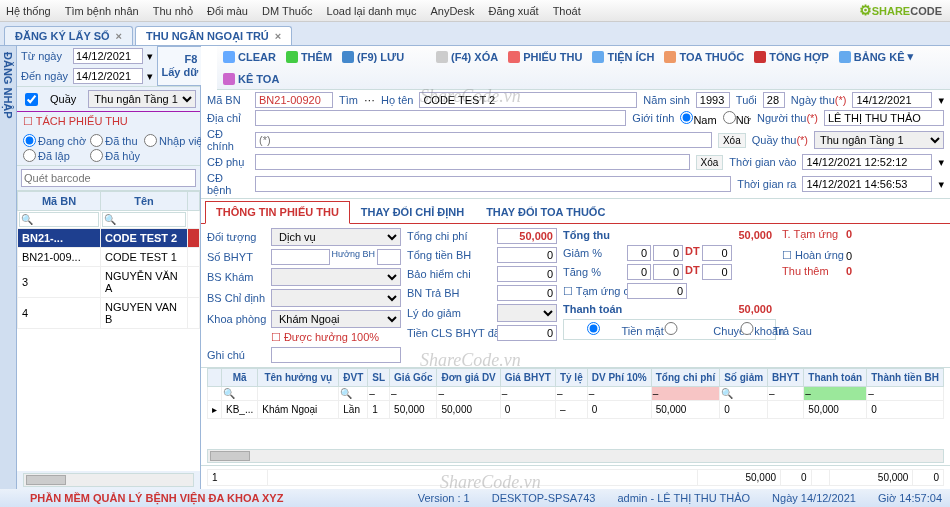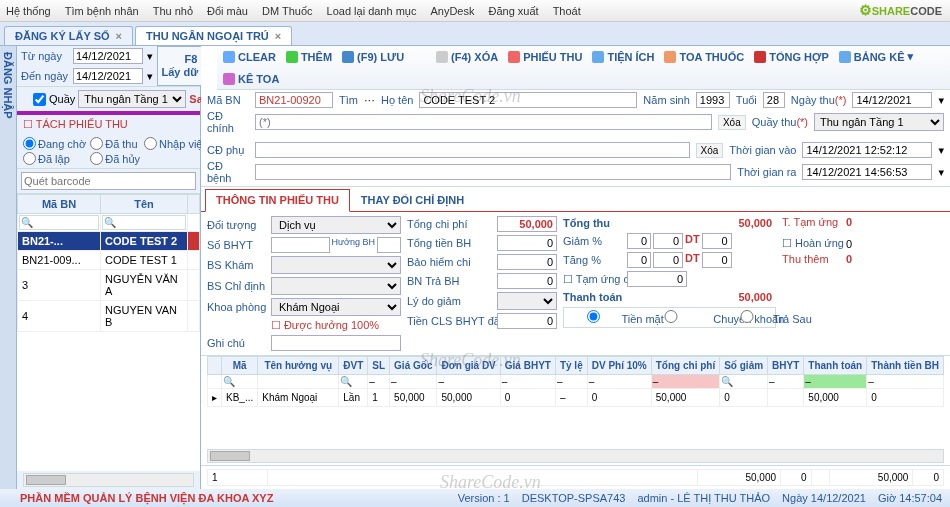--- a/index.html
+++ b/index.html
@@ -13,21 +13,21 @@
 .tab.active { background: #fff; }
 .tab .x { margin-left: 6px; color: #888; }
 .main { display: flex; height: calc(100% - 22px - 24px - 18px); }
 .sidebar-tab { writing-mode: vertical-rl; background: #d0def0; padding: 6px 2px; border-right: 1px solid #9cb6d8; color: #2a5a9e; font-weight: bold; cursor: pointer; }
 .leftpanel { width: 184px; background: #eaf1fa; border-right: 1px solid #9cb6d8; display: flex; flex-direction: column; }
 .panel-title { background: linear-gradient(#e8f0fb,#d5e3f6); color: #c33; font-weight: bold; text-align: center; padding: 4px; border-bottom: 1px solid #b9cce5; }
 .daterow { display: flex; align-items: center; padding: 2px 4px; gap: 4px; }
 .daterow label { color: #2a5a9e; width: 48px; }
 .daterow input { width: 70px; border: 1px solid #aac; padding: 1px 2px; background: #fff; }
 .f8btn { border: 1px solid #9cb6d8; background: #f4f8fd; color: #2a5a9e; padding: 6px 4px; text-align: center; cursor: pointer; font-weight: bold; line-height: 1.2; }
-.quayrow { display: flex; align-items: center; padding: 3px 16px; gap: 3px; border-top: 1px solid #cdd; border-bottom: 4px solid #a21caf; }
+.quayrow { display: flex; align-items: center; padding: 3px 8px; gap: 12px; border-top: 1px solid #cdd; border-bottom: 1px solid #a21caf; }
 .quayrow select { flex: 1; border: 1px solid #aac; padding: 1px; }
 .savebtn { color: #c33; font-weight: bold; cursor: pointer; }
 .tach { color: #c33; padding: 3px 6px; cursor: pointer; }
 .radios { padding: 3px 6px; display: grid; grid-template-columns: 1fr 1fr 1fr; gap: 2px 4px; color: #2a5a9e; border-bottom: 1px solid #cdd; }
 .radios label { display: flex; align-items: center; gap: 2px; white-space: nowrap; }
 .barcode { padding: 3px 4px; border-bottom: 1px solid #cdd; }
 .barcode input { width: 100%; border: 1px solid #aac; padding: 2px; }
 .patlist { flex: 1; overflow: auto; background: #fff; }
 .patlist table { width: 100%; border-collapse: collapse; }
 .patlist th { background: #eaf1fa; border: 1px solid #cdd; padding: 3px; color: #2a5a9e; font-weight: bold; }
@@ -69,21 +69,21 @@
 .dgrid .filt input { width: 100%; border: none; font-size: 10px; }
 .hl-red { background: #f7c5c5; }
 .hl-grn { background: #9be89b; }
 
 .sumrow { border-top: 1px solid #cdd; padding: 3px 6px; }
 .sumrow table { width: 100%; border-collapse: collapse; }
 .sumrow td { border: 1px solid #eee; padding: 2px 4px; font-size: 10px; text-align: right; }
 
 .statusbar { position: absolute; bottom: 0; left: 0; right: 0; height: 18px; background: linear-gradient(#eaf1fa,#d5e3f6); display: flex; align-items: center; padding: 0 8px; color: #2a5a9e; font-size: 10px; }
 .statusbar .appname { color: #c33; font-weight: bold; flex: 0 0 auto; margin-right: auto; }
-.statusbar span { margin-left: 12px; }
+.statusbar span { margin-left: 22px; }
 
 .watermark { position: absolute; color: rgba(120,120,120,.35); font-size: 18px; font-style: italic; pointer-events: none; font-family: Georgia, serif; }
 .wm1 { top: 86px; left: 420px; }
 .wm2 { top: 350px; left: 420px; }
 .wm3 { bottom: 14px; left: 440px; }
 
 .scrollh { height: 14px; background: #eee; border: 1px solid #cdd; margin: 2px 6px; position: relative; }
 .scrollh i { position: absolute; left: 2px; top: 1px; width: 40px; height: 10px; background: #ccc; border: 1px solid #aaa; }
 </style>
 </head>
@@ -254,21 +254,30 @@
         <label style="color:#2a5a9e">Họ tên</label>
         <input style="flex: 1 1 0%; border: 1px solid rgb(170, 170, 204); padding: 1px 3px;" value="CODE TEST 2">
         <label style="color:#2a5a9e">Năm sinh</label>
         <input style="width: 34px; border: 1px solid rgb(170, 170, 204); padding: 1px 3px;" value="1993">
         <label style="color:#2a5a9e">Tuổi</label>
         <input style="width: 22px; border: 1px solid rgb(170, 170, 204); padding: 1px 3px;" value="28">
         <label style="color:#2a5a9e"><span>Ngày thu</span><span class="req">(*)</span></label>
         <input style="width: 80px; border: 1px solid rgb(170, 170, 204); padding: 1px 3px;" value="14/12/2021">
           <span>▾</span>
       </div>
-      <div style="display:flex;gap:6px;align-items:center;margin-bottom:8px">
+      <div style="display:flex;gap:6px;align-items:center;margin-bottom:2px">
+        <label style="color:#2a5a9e;width:42px">Địa chỉ</label>
+        <input style="flex: 1 1 0%; border: 1px solid rgb(170, 170, 204); padding: 1px 3px;">
+        <label style="color:#2a5a9e">Giới tính</label>
+        <label><input type="radio" checked="" style=""><span>Nam</span></label>
+        <label><input type="radio" style=""><span>Nữ</span></label>
+        <label style="color:#2a5a9e"><span>Người thu</span><span class="req">(*)</span></label>
+        <input style="width: 120px; border: 1px solid rgb(170, 170, 204); padding: 1px 3px;" value="LÊ THỊ THU THẢO">
+      </div>
+      <div style="display:flex;gap:6px;align-items:center;margin-bottom:2px">
         <label style="color:#2a5a9e;width:42px">CĐ chính</label>
         <input style="flex: 1 1 0%; border: 1px solid rgb(170, 170, 204); padding: 1px 3px;" placeholder="(*)">
         <span class="xoabtn">Xóa</span>
         <label style="color:#2a5a9e"><span>Quầy thu</span><span class="req">(*)</span></label>
         <select style="width:130px;border:1px solid #aac;padding:1px"><option>Thu ngân Tầng 1</option></select>
       </div>
       <div style="display:flex;gap:6px;align-items:center;margin-bottom:2px">
         <label style="color:#2a5a9e;width:42px">CĐ phụ</label>
         <input style="flex: 1 1 0%; border: 1px solid rgb(170, 170, 204); padding: 1px 3px;">
         <span class="xoabtn">Xóa</span>
@@ -281,20 +290,21 @@
         <input style="flex: 1 1 0%; border: 1px solid rgb(170, 170, 204); padding: 1px 3px;">
         <label style="color:#2a5a9e">Thời gian ra</label>
         <input style="width: 130px; border: 1px solid rgb(170, 170, 204); padding: 1px 3px;" value="14/12/2021 14:56:53">
           <span>▾</span>
       </div>
     </div>
 
     <div class="subtabs">
       <div class="subtab active">THÔNG TIN PHIẾU THU</div>
       <div class="subtab">THAY ĐỔI CHỈ ĐỊNH</div>
+      <div class="subtab">THAY ĐỔI TOA THUỐC</div>
     </div>
 
     <div class="detail">
       <div class="detcol" style="grid-template-columns:60px 130px">
         <label>Đối tượng</label>
           <select><option>Dịch vụ</option></select>
         <label>Số BHYT</label>
           <div style="display:flex;gap:2px">
             <input style="flex: 1 1 0%;">
             <label style="font-size:9px">Hưởng BH</label>

